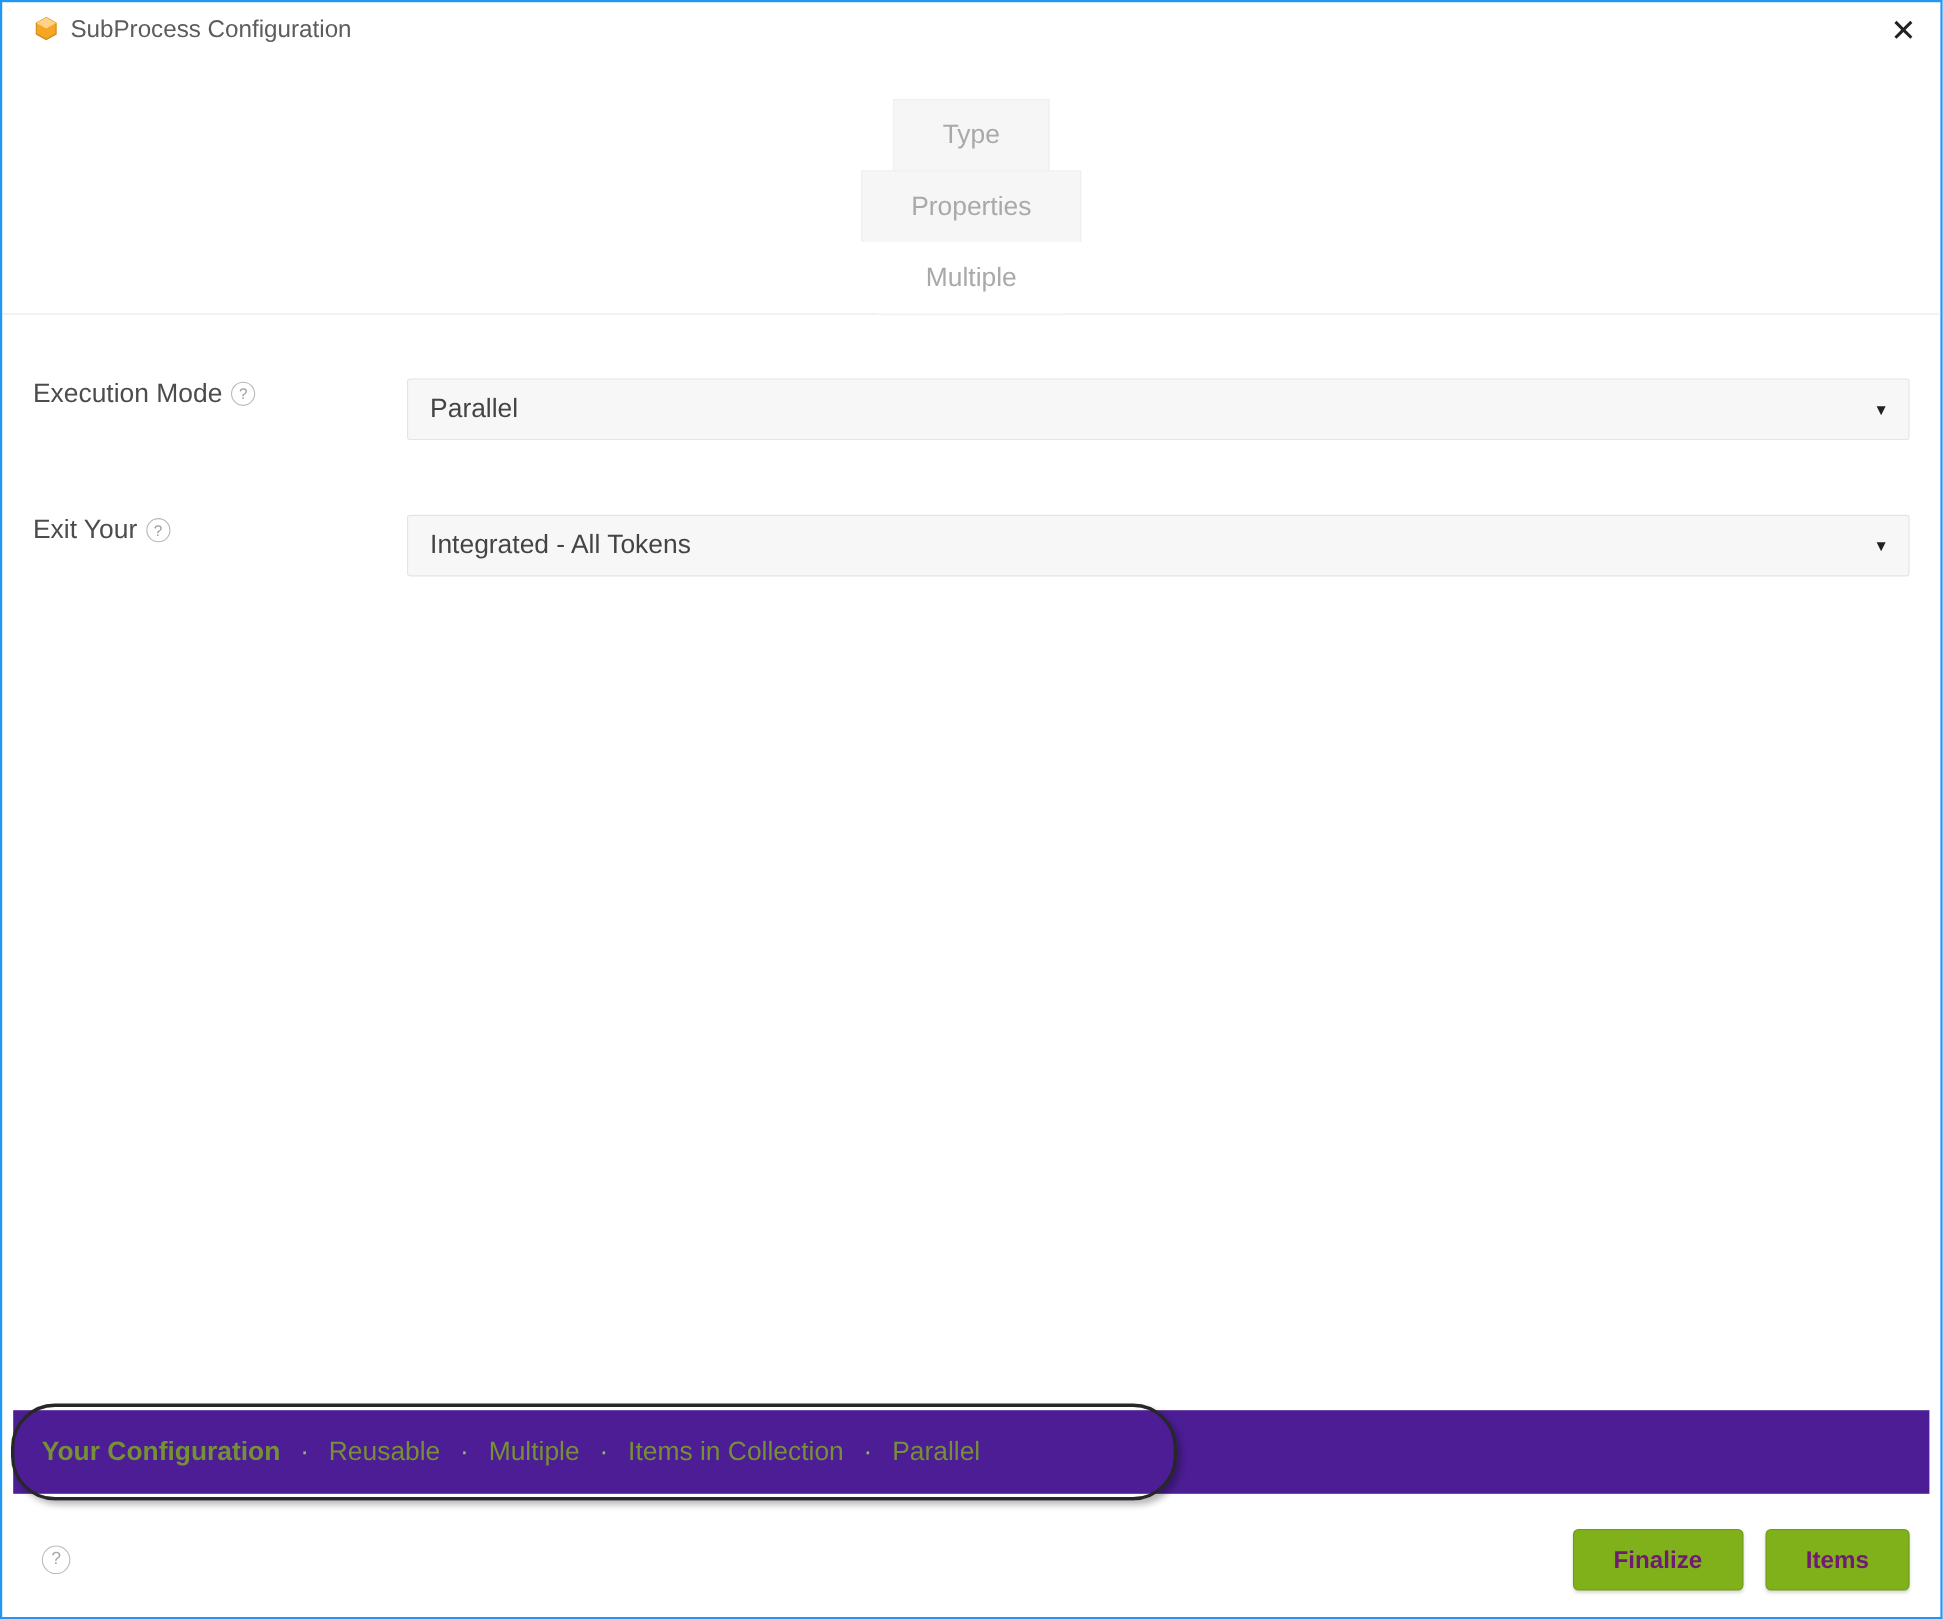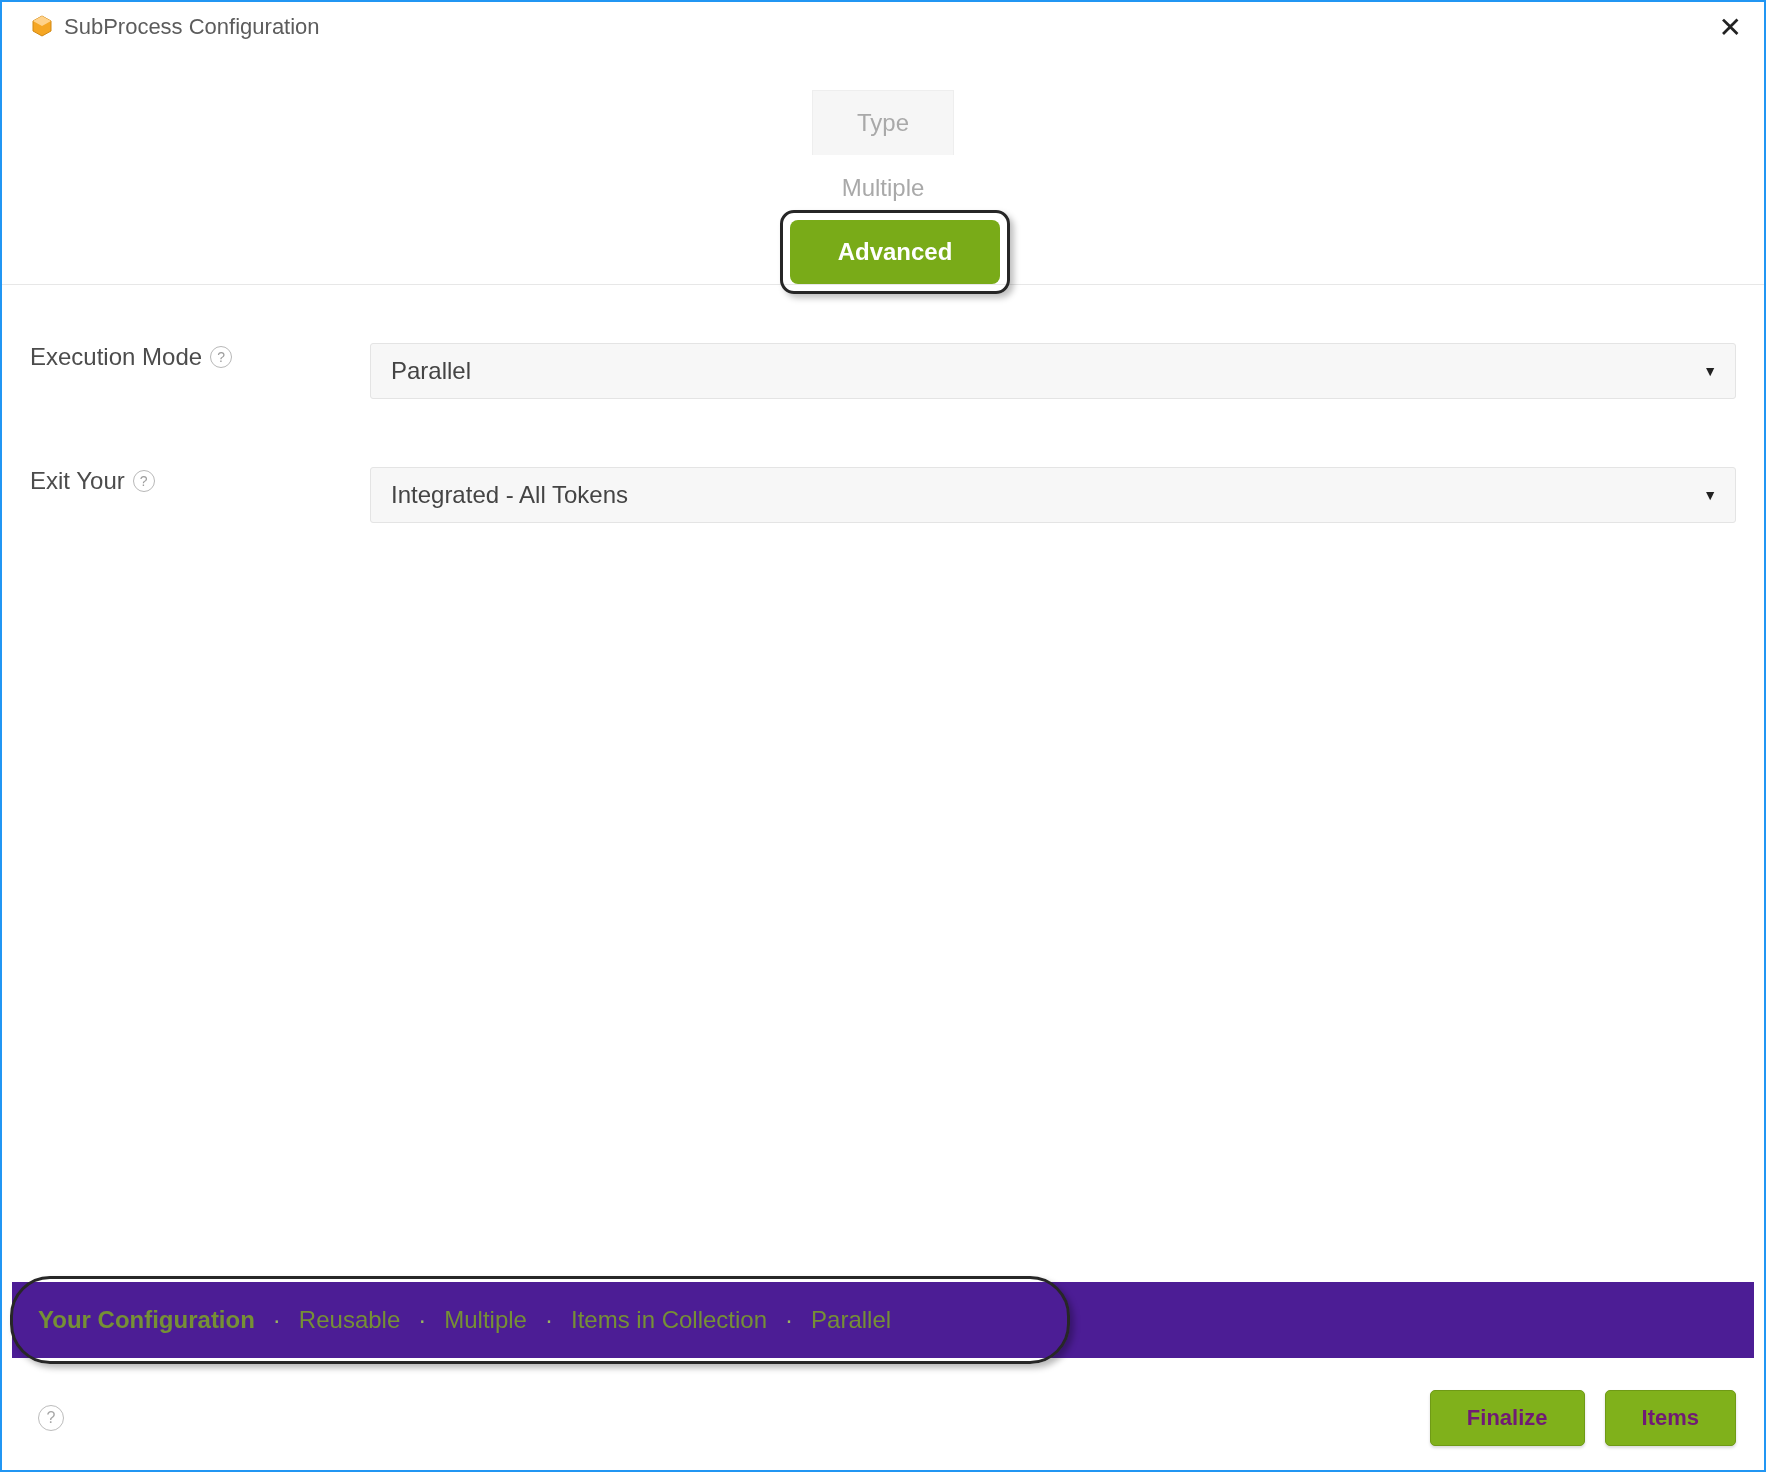--- a/index.html
+++ b/index.html
@@ -206,25 +206,22 @@
       <polygon points="12,2 21,7 12,12 3,7" fill="#ffd28a"></polygon>
     </svg>
   </span>
   <span>SubProcess Configuration</span>
   <span class="spacer"></span>
   <span class="close-icon">✕</span>
 </div>
 
 <div class="tabs-row">
   <div class="tab">Type</div>
+  <div class="tab">Properties</div>
   <div class="tab tab-plain">Multiple</div>
-  <div class="tab-active-wrap">
-    <div class="tab-active">Advanced</div>
-    <div class="tab-active-ring"></div>
-  </div>
 </div>
 
 <div class="form-area">
 
   <div class="form-row">
     <div class="form-label">
       <span>Execution Mode</span>
       <span class="help-icon">?</span>
     </div>
     <div class="select">

